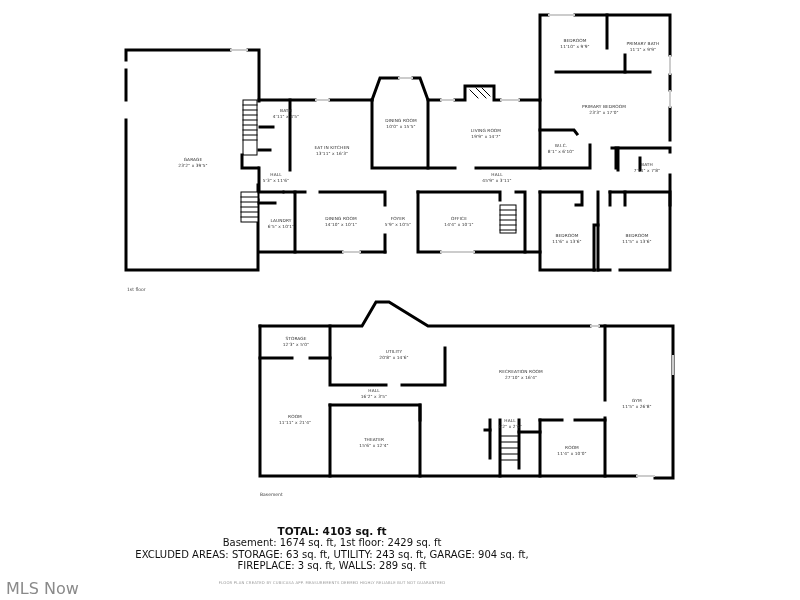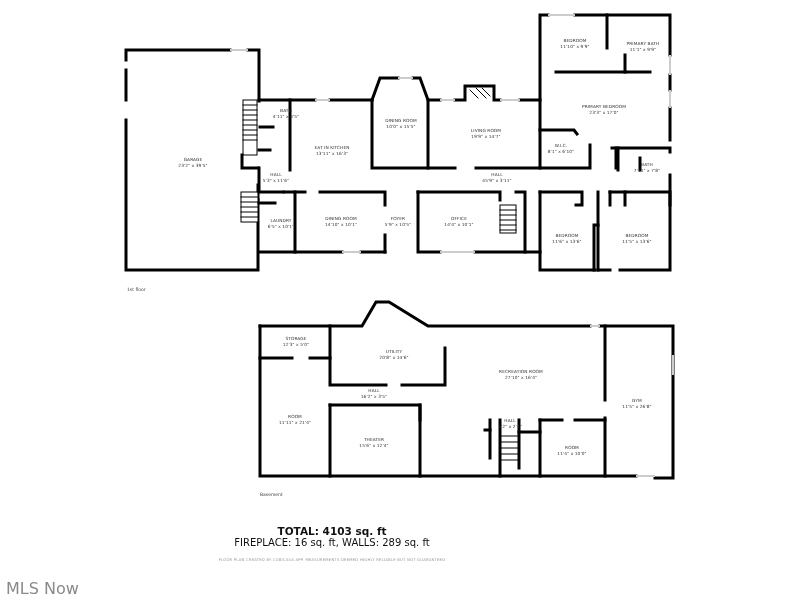--- a/index.html
+++ b/index.html
@@ -260,17 +260,19 @@
       <span class="n">Gym</span>
       <span class="d">11'5" x 26'8"</span>
     </div>
   </div>
 
 <div class="floorlbl" style="left:127px;top:287px;">1st floor</div>
 <div class="floorlbl" style="left:260px;top:492px;">Basement</div>
 
 <div id="summary">
   <div class="total">TOTAL: 4103 sq. ft</div>
-  <div class="line">FIREPLACE: 16 sq. ft, WALLS: 289 sq. ft</div>
+  <div class="line">Basement: 1674 sq. ft, 1st floor: 2429 sq. ft</div>
+  <div class="line">EXCLUDED AREAS: STORAGE: 63 sq. ft, UTILITY: 243 sq. ft, GARAGE: 904 sq. ft,</div>
+  <div class="line">FIREPLACE: 3 sq. ft, WALLS: 289 sq. ft</div>
   <div class="disc">FLOOR PLAN CREATED BY CUBICASA APP. MEASUREMENTS DEEMED HIGHLY RELIABLE BUT NOT GUARANTEED</div>
 </div>
 
 <div id="brand">MLS Now</div>
 
 </body></html>

